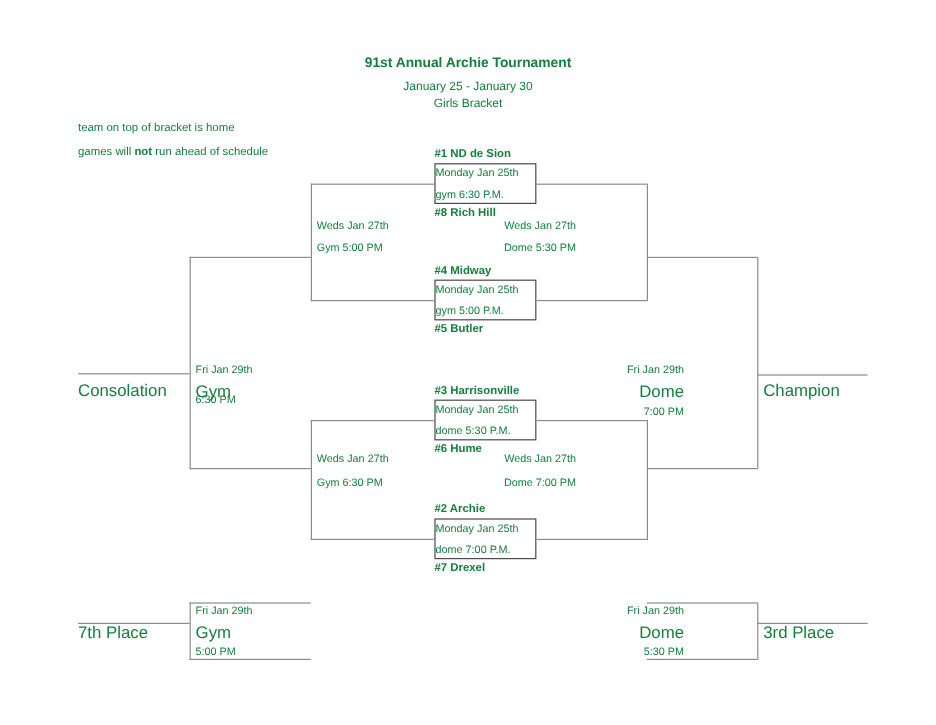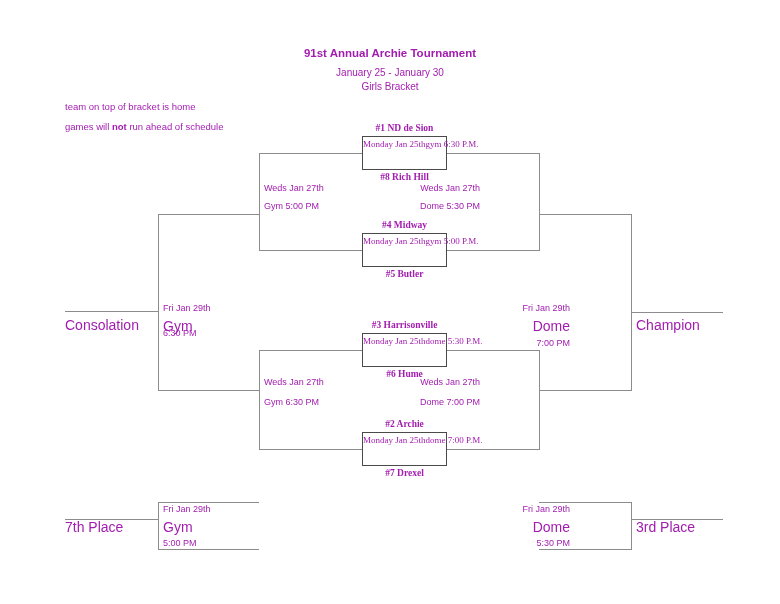--- a/index.html
+++ b/index.html
@@ -1,28 +1,28 @@
 <!DOCTYPE html>
 <html><head>
 <meta charset="utf-8">
 <style>
   html,body{margin:0;padding:0;background:#ffffff;}
   #page{
     position:relative;width:724px;height:604px;background:#ffffff;overflow:hidden;
-    font-family:"Liberation Sans",sans-serif;color:#a21caf;
+    font-family:"Liberation Sans",sans-serif;color:#15803d;
   }
   .hl{position:absolute;height:1px;background:#8c8c8c;}
   .vl{position:absolute;width:1px;background:#8c8c8c;}
   .hdr{position:absolute;left:0;width:780px;text-align:center;white-space:nowrap;}
   .hdr-title{font-weight:bold;font-size:11.5px;line-height:13px;}
   .hdr-sub{font-size:10px;line-height:13px;}
   .note{position:absolute;font-size:9.5px;line-height:12px;white-space:nowrap;}
-  .game{position:absolute;left:362px;width:85px;text-align:center;font-family:Liberation Serif, serif;}
+  .game{position:absolute;left:362px;width:85px;text-align:left;}
   .team{height:15px;line-height:15px;font-weight:bold;font-size:9.5px;white-space:nowrap;}
-  .gbox{height:29px;border:1px solid #4a4a4a;display:flex;flex-direction:row;
+  .gbox{height:29px;border:1px solid #4a4a4a;display:flex;flex-direction:column;
         justify-content:space-between;padding:2px 0 1px;background:#ffffff;}
   .gbox div{font-size:9px;line-height:11px;white-space:nowrap;}
   .lbl{position:absolute;font-size:9px;line-height:11px;white-space:nowrap;}
   .lbl-r{text-align:right;}
   .big{font-size:14px;line-height:12px;}
 </style>
 </head>
 <body>
 
 <div id="page">

